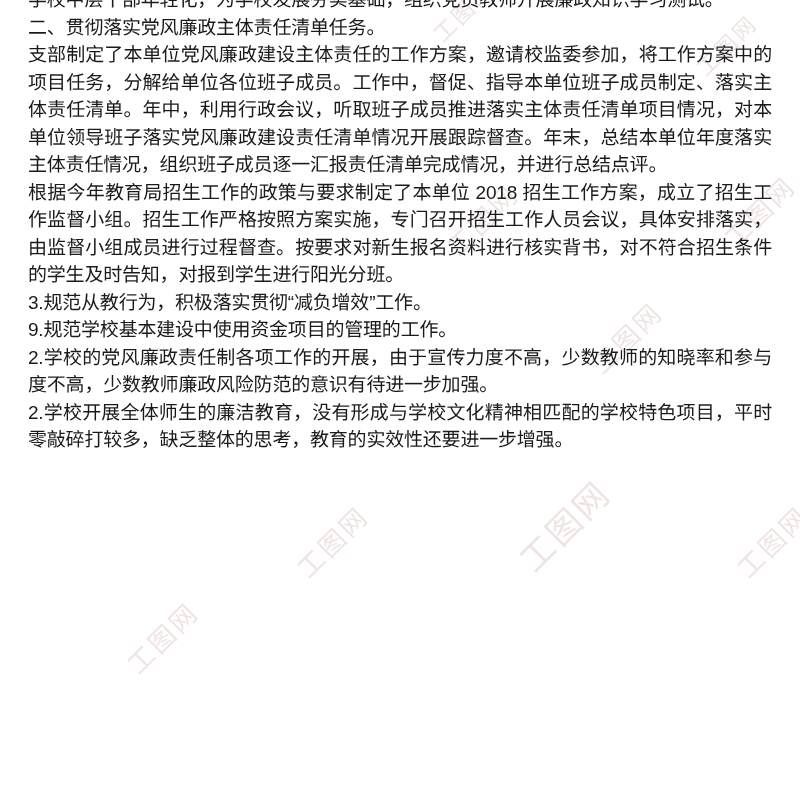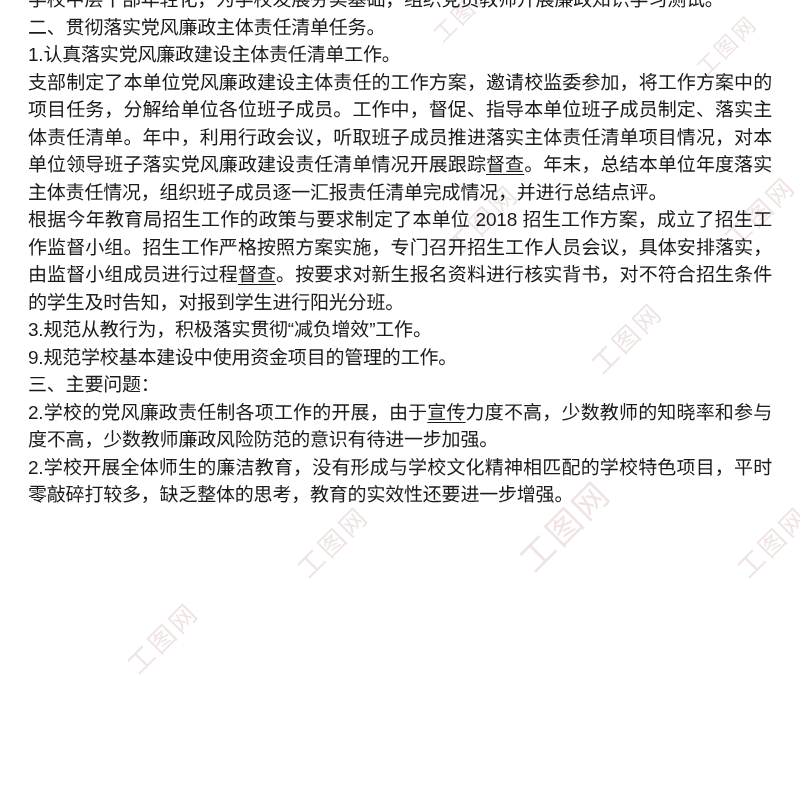--- a/index.html
+++ b/index.html
@@ -38,21 +38,20 @@
   }
   .doc p {
     margin: 0;
     font-size: 19px;
     line-height: 27.5px;
     letter-spacing: -0.2px;
     text-align: justify;
     word-break: break-all;
   }
   .doc p span.u {
-    text-decoration: underline;
     text-underline-offset: 3px;
     text-decoration-thickness: 1px;
   }
 </style>
 </head>
 <body>
 
 <div class="page">
   <div class="watermark-layer">
       <div class="watermark" style="left: 425px; top: -6px; font-size: 22px; color: rgba(205, 168, 168, 0.32);">工图网</div>
@@ -61,22 +60,20 @@
       <div class="watermark" style="left: 715px; top: 192px; font-size: 26px; color: rgba(205, 168, 168, 0.32);">工图网</div>
       <div class="watermark" style="left: 582px; top: 318px; font-size: 26px; color: rgba(205, 168, 168, 0.32);">工图网</div>
       <div class="watermark" style="left: 288px; top: 522px; font-size: 26px; color: rgba(205, 168, 168, 0.32);">工图网</div>
       <div class="watermark" style="left: 508px; top: 500px; font-size: 34px; color: rgba(205, 168, 168, 0.32);">工图网</div>
       <div class="watermark" style="left: 728px; top: 522px; font-size: 26px; color: rgba(205, 168, 168, 0.32);">工图网</div>
       <div class="watermark" style="left: 118px; top: 618px; font-size: 26px; color: rgba(205, 168, 168, 0.32);">工图网</div>
     </div>
   <main class="doc">
       <p><span>学校中层干部年轻化，为学校发展夯实基础，组织党员教师开展廉政知识学习测试。</span></p>
       <p><span>二、贯彻落实党风廉政主体责任清单任务。</span></p>
-      <p><span>1.认真落实党风廉政建设主体责任清单工作。</span></p>
       <p><span>支部制定了本单位党风廉政建设主体责任的工作方案，邀请校监委参加，将工作方案中的项目任务，分解给单位各位班子成员。工作中，督促、指导本单位班子成员制定、落实主体责任清单。年中，利用行政会议，听取班子成员推进落实主体责任清单项目情况，对本单位领导班子落实党风廉政建设责任清单情况开展跟踪</span><span class="u">督查</span><span>。年末，总结本单位年度落实主体责任情况，组织班子成员逐一汇报责任清单完成情况，并进行总结点评。</span></p>
       <p><span>根据今年教育局招生工作的政策与要求制定了本单位 2018 招生工作方案，成立了招生工作监督小组。招生工作严格按照方案实施，专门召开招生工作人员会议，具体安排落实，由监督小组成员进行过程</span><span class="u">督查</span><span>。按要求对新生报名资料进行核实背书，对不符合招生条件的学生及时告知，对报到学生进行阳光分班。</span></p>
       <p><span>3.规范从教行为，积极落实贯彻“减负增效”工作。</span></p>
       <p><span>9.规范学校基本建设中使用资金项目的管理的工作。</span></p>
-      <p><span>三、主要问题：</span></p>
       <p><span>2.学校的党风廉政责任制各项工作的开展，由于</span><span class="u">宣传</span><span>力度不高，少数教师的知晓率和参与度不高，少数教师廉政风险防范的意识有待进一步加强。</span></p>
       <p><span>2.学校开展全体师生的廉洁教育，没有形成与学校文化精神相匹配的学校特色项目，平时零敲碎打较多，缺乏整体的思考，教育的实效性还要进一步增强。</span></p>
     </main>
 </div>
 
 </body></html>

